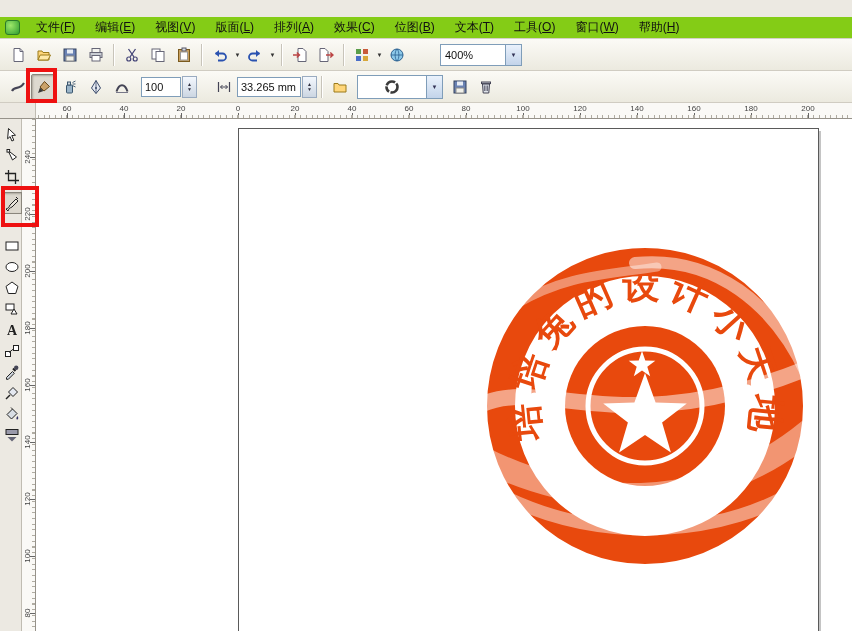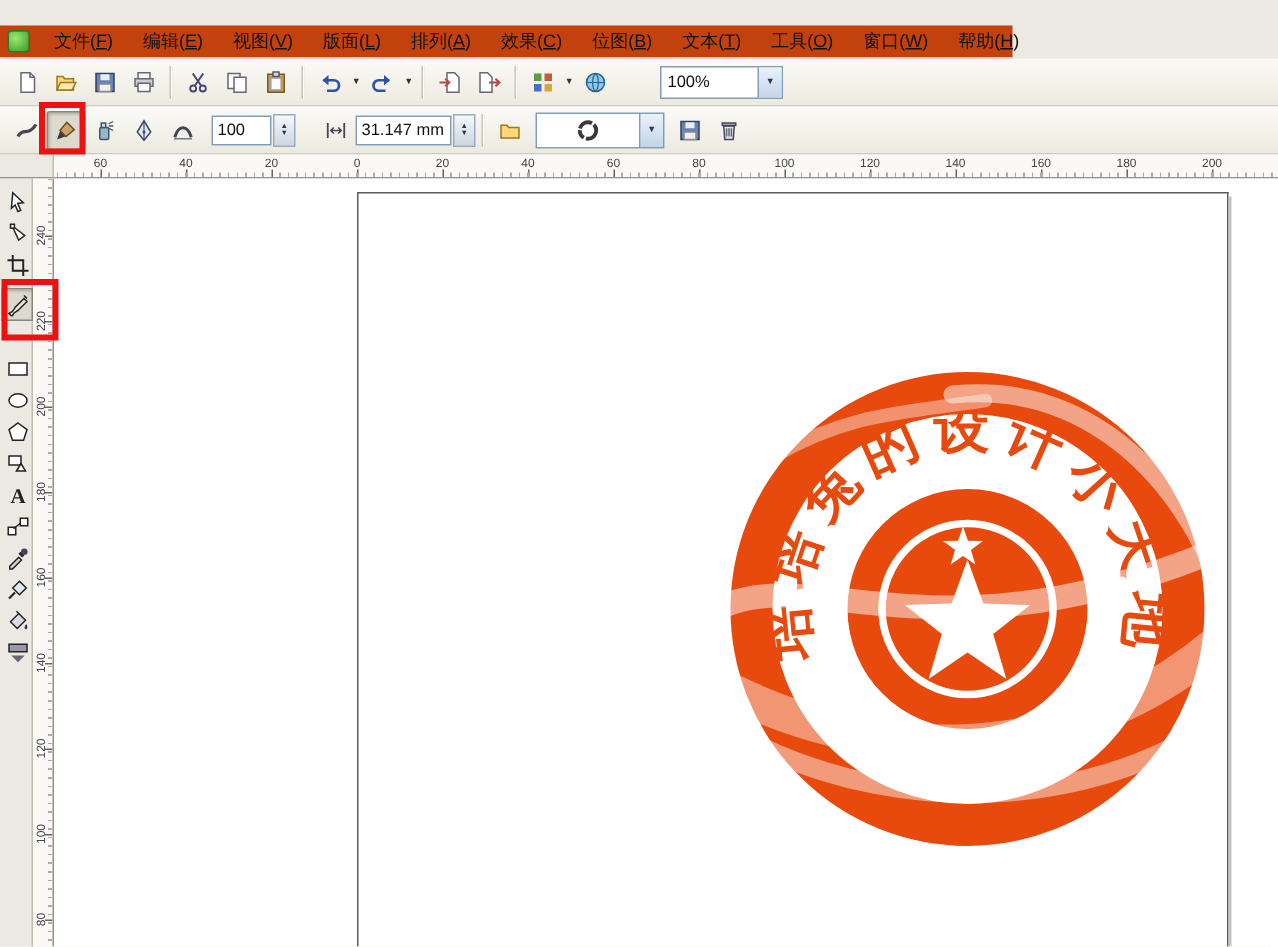--- a/index.html
+++ b/index.html
@@ -13,21 +13,21 @@
     display:flex;align-items:center;padding-left:3px;box-sizing:border-box;}
   .app-icon{width:12px;height:12px;border-radius:3px;margin-right:4px;
     background:radial-gradient(circle at 35% 35%,#9fe86a,#2f9e2f);border:1px solid #1a6a1a;}
   .title-text{color:#fff;font-size:11px;font-weight:bold;text-shadow:1px 1px 1px #123;white-space:nowrap;}
   .win-btns{margin-left:auto;display:flex;gap:2px;padding-right:3px;}
   .win-btn{width:17px;height:13px;border-radius:2px;border:1px solid #cdd8f0;color:#fff;
     font-size:9px;line-height:11px;text-align:center;background:linear-gradient(#6a9ae8,#3060c8);}
   .win-btn.close{background:linear-gradient(#f08468,#cc3a1a);}
 
   
-  .menubar{position:absolute;top:17px;left:0;width:675px;height:22px;background:#c2410c;
+  .menubar{position:absolute;top:17px;left:0;width:852px;height:22px;background:#84cc16;
     border-bottom:1px solid #d4d0c6;display:flex;align-items:center;box-sizing:border-box;}
   .doc-icon{width:13px;height:13px;margin:0 6px 0 5px;border-radius:3px;
     background:radial-gradient(circle at 35% 35%,#9fe86a,#2f9e2f);border:1px solid #2a7a2a;flex:none;}
   .menu-item{font-size:12px;padding:3px 10px;color:#111;white-space:nowrap;cursor:default;}
 
   
   .toolbar,.propbar{position:absolute;left:0;width:852px;height:32px;
     background:linear-gradient(#fbfaf6,#eceadf);border-bottom:1px solid #d0ccc2;
     display:flex;align-items:center;padding-left:5px;box-sizing:border-box;}
   .toolbar{top:39px;} .propbar{top:71px;}
@@ -216,21 +216,21 @@
       <span class="dd">▼</span>
       <span class="tbtn">
         <span class="icon">
           <svg width="16" height="16">
             <circle cx="8" cy="8" r="6" fill="#8cc8e8" stroke="#2a6090"></circle>
             <path d="M2 8h12M8 2c2.5 2 2.5 10 0 12M8 2c-2.5 2-2.5 10 0 12" fill="none" stroke="#2a6090" stroke-width="0.8"></path>
           </svg>
         </span>
       </span>
       <span class="combo" style="margin-left:30px">
-    <span class="combo-text">100%</span>
+    <span class="combo-text">400%</span>
     <span class="combo-btn">▼</span>
       </span>
     </div>
 
   <div class="propbar" id="prop-bar">
       <span class="tbtn pbtn">
         <span class="icon">
           <svg width="16" height="16">
             <path d="M2 12C5 6 9 12 14 4" fill="none" stroke="#445" stroke-width="2.2"></path>
           </svg>
@@ -279,21 +279,21 @@
       </span>
       <span class="tbtn" style="margin-left:14px">
         <span class="icon">
           <svg width="16" height="16">
             <path d="M2.5 3v10M13.5 3v10" stroke="#445" stroke-width="1.2"></path>
             <path d="M4.5 8h7M6.5 6l-2 2 2 2M9.5 6l2 2-2 2" fill="none" stroke="#445"></path>
           </svg>
         </span>
       </span>
       <span class="field" style="width:56px">
-        <span>31.147 mm</span>
+        <span>33.265 mm</span>
       </span>
       <span class="spin">
         <span>▲</span>
         <span>▼</span>
       </span>
       <span class="sep"></span>
       <span class="tbtn">
         <span class="icon">
           <svg width="16" height="16">
             <path d="M2 13V4.5h4l1 1.5h7V13z" fill="#ffd67a" stroke="#9a7a1a"></path>

